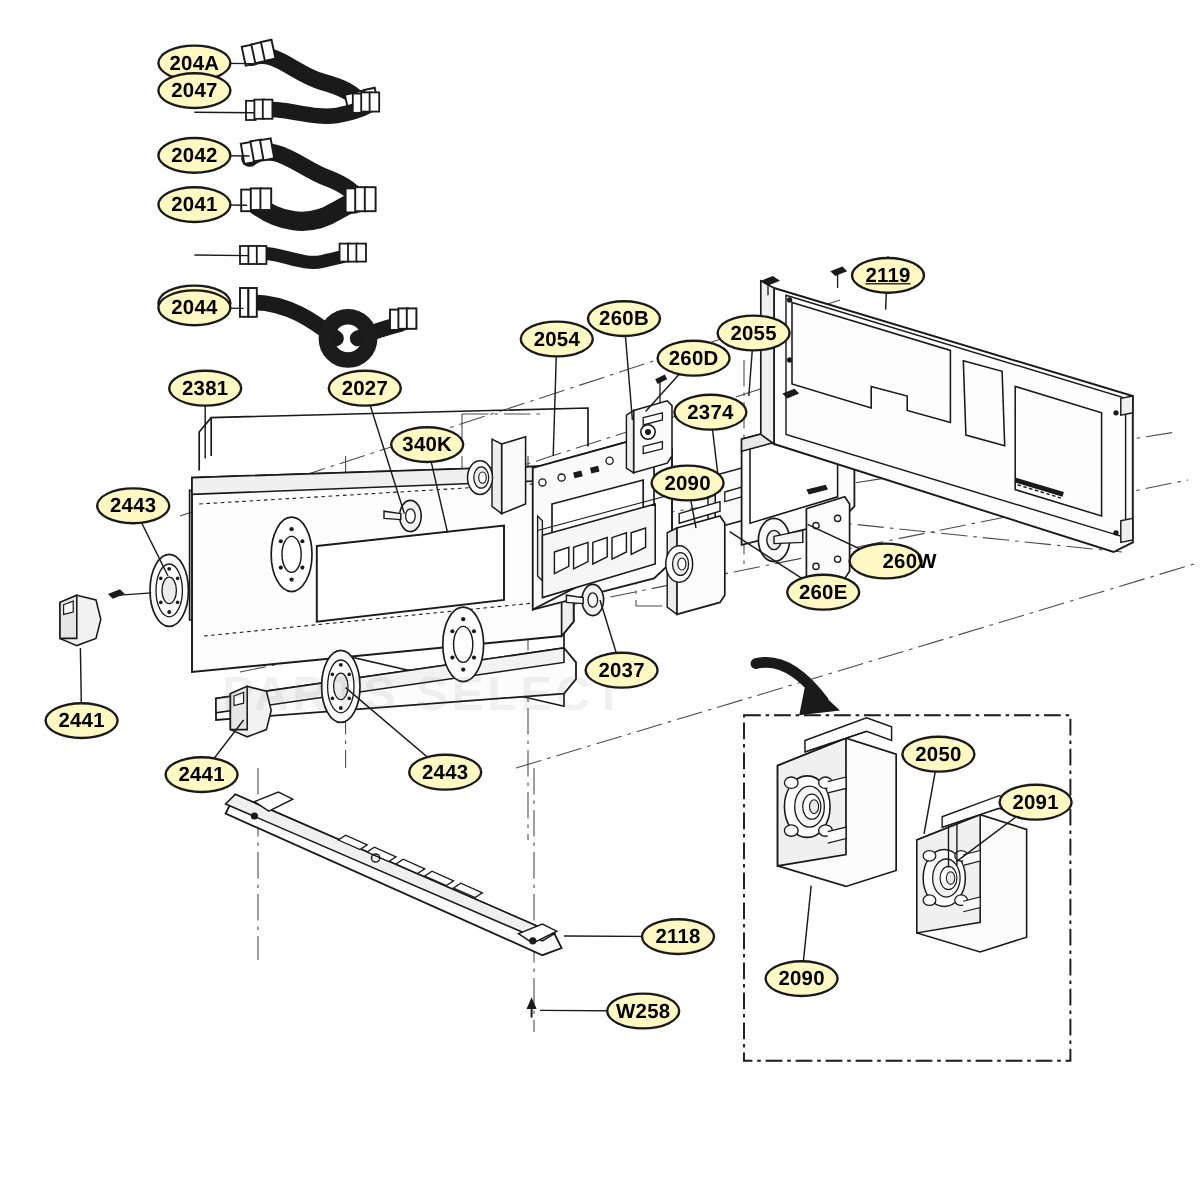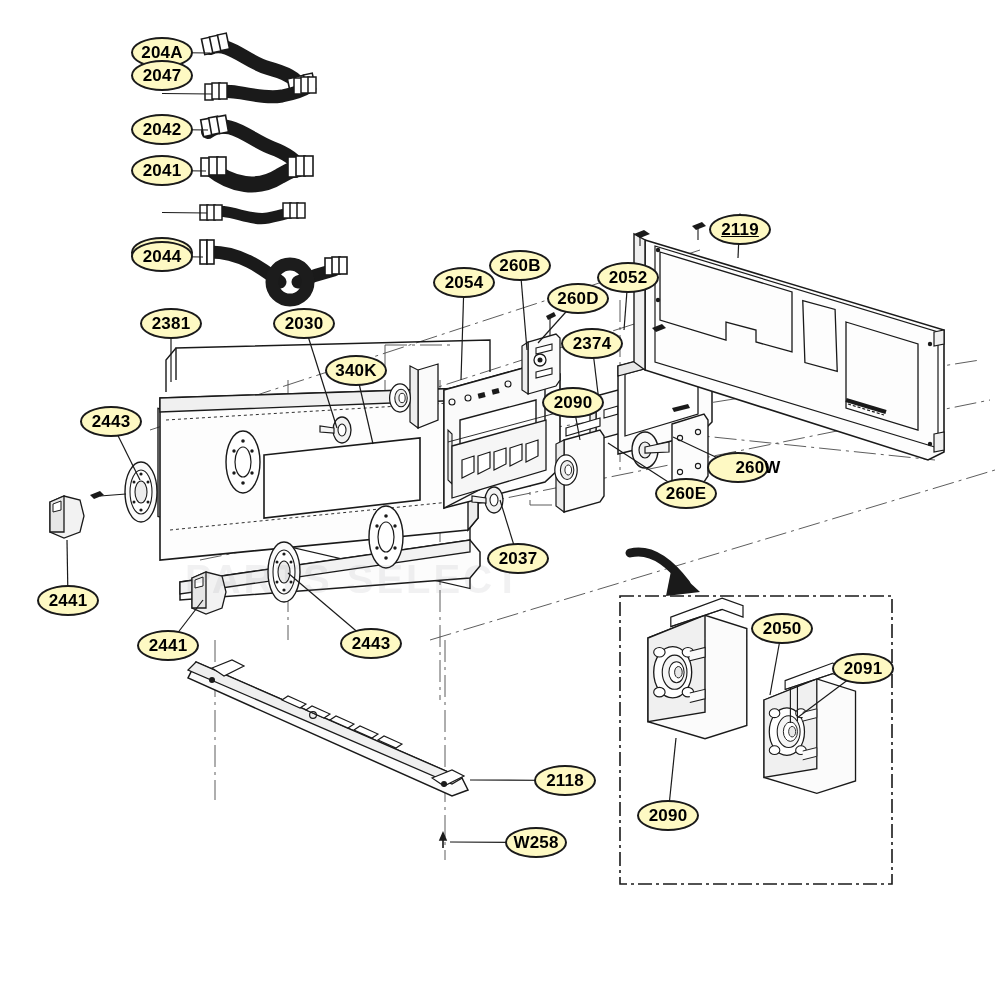--- a/index.html
+++ b/index.html
@@ -391,30 +391,30 @@
   <div class="watermark" style="left:185px; top:557px;">PARTS SELECT</div>
 
   <div class="callout-layer" id="callouts">
       <div class="callout sz-std" style="left: 131px; top: 37px;">204A</div>
       <div class="callout sz-std" style="left: 131px; top: 60px;">2047</div>
       <div class="callout sz-std" style="left: 131px; top: 114px;">2042</div>
       <div class="callout sz-std" style="left: 131px; top: 155px;">2041</div>
       <div class="callout sz-std" style="left: 131px; top: 197px; margin-top: 40px;">2043</div>
       <div class="callout sz-std" style="left: 131px; top: 241px;">2044</div>
       <div class="callout sz-std" style="left: 140px; top: 308px;">2381</div>
-      <div class="callout sz-std" style="left: 273px; top: 308px;">2030</div>
+      <div class="callout sz-std" style="left: 273px; top: 308px;">2027</div>
       <div class="callout sz-std" style="left: 325px; top: 355px;">340K</div>
       <div class="callout sz-std" style="left: 80px; top: 406px;">2443</div>
       <div class="callout sz-std" style="left: 37px; top: 585px;">2441</div>
       <div class="callout sz-std" style="left: 137px; top: 630px;">2441</div>
       <div class="callout sz-std" style="left: 340px; top: 628px;">2443</div>
       <div class="callout sz-std" style="left: 433px; top: 267px;">2054</div>
       <div class="callout sz-std" style="left: 489px; top: 250px;">260B</div>
       <div class="callout sz-std" style="left: 547px; top: 283px;">260D</div>
-      <div class="callout sz-std" style="left: 597px; top: 262px;">2052</div>
+      <div class="callout sz-std" style="left: 597px; top: 262px;">2055</div>
       <div class="callout sz-std" style="left: 561px; top: 328px;">2374</div>
       <div class="callout sz-std" style="left: 542px; top: 387px;">2090</div>
       <div class="callout sz-std" style="left: 487px; top: 543px;">2037</div>
       <div class="callout sz-std" style="left: 655px; top: 478px;">260E</div>
       <div class="callout sz-std" style="left: 707px; top: 452px; padding-left: 40px;">260W</div>
       <div class="callout sz-std" style="left: 709px; top: 214px; text-decoration: underline;">2119</div>
       <div class="callout sz-std" style="left: 534px; top: 765px; text-align: center;">2118</div>
       <div class="callout sz-std" style="left: 505px; top: 827px;">W258</div>
       <div class="callout sz-std" style="left: 751px; top: 613px;">2050</div>
       <div class="callout sz-std" style="left: 832px; top: 653px;">2091</div>

